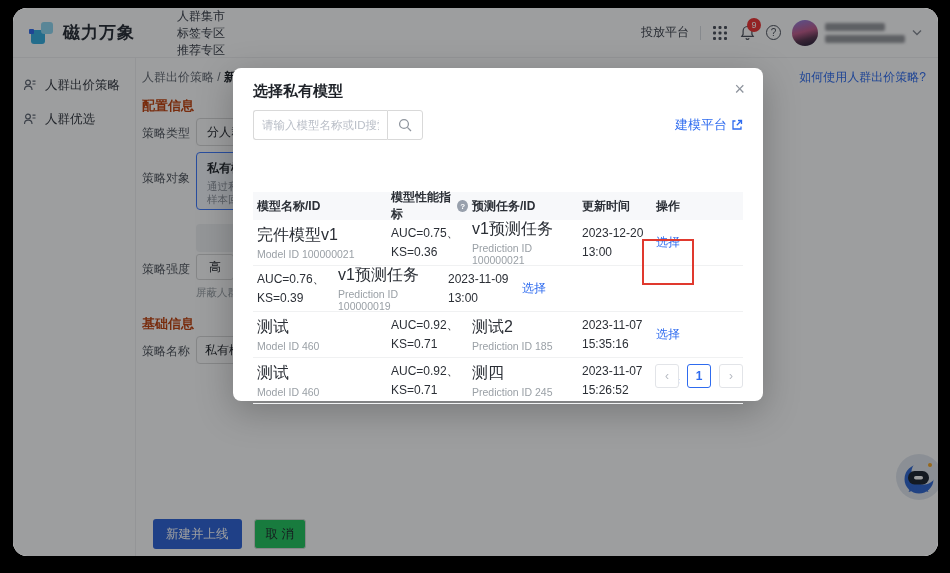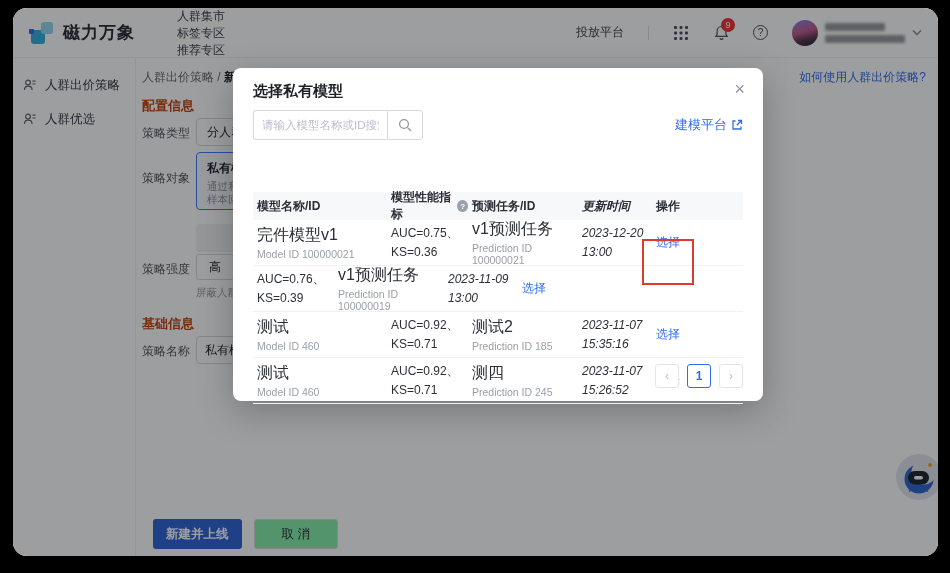--- a/index.html
+++ b/index.html
@@ -13,21 +13,21 @@
   .logo-mark { position:relative; width:26px; height:26px; }
   .logo-sq1 { position:absolute; left:2px; bottom:2px; width:14px; height:14px; background:#35aee0; border-radius:3px; }
   .logo-sq2 { position:absolute; right:2px; top:2px; width:12px; height:12px; background:#8fd8f2; border-radius:3px; }
   .logo-dot { position:absolute; left:0; top:9px; width:5px; height:5px; background:#2e6bef; border-radius:1px; }
   .logo-text { font-size:17px; font-weight:bold; color:#262b33; letter-spacing:1px; }
   .nav { display:flex; align-items:center; margin-left:24px; height:50px;flex-direction:column; }
   .nav-item { position:relative; height:50px; display:flex; align-items:center; padding:0 8px; margin:0 4px; font-size:12px; color:#3c414b; cursor:pointer; white-space:nowrap; }
   .nav-item.active { color:#2e6bef; font-weight:bold; }
   .nav-item.active::after { content:""; position:absolute; left:50%; transform:translateX(-50%); bottom:0; width:26px; height:3px; border-radius:2px; background:#2e6bef; }
   .nav-badge { display:inline-block; margin-left:3px; transform:translateY(-5px); min-width:13px; height:13px; line-height:13px; padding:0 1px; background:#e8541e; color:#fff; font-size:9px; font-weight:normal; text-align:center; border-radius:2px; }
-  .header-right { margin-left:auto; display:flex; align-items:center; gap:24px; }
+  .header-right { margin-left:auto; display:flex; align-items:center; gap:11px; }
   .platform-link { font-size:12px; color:#3c414b; white-space:nowrap; }
   .vdivider { width:1px; height:14px; background:#d9dce1; }
   .hicon { width:16px; height:16px; display:flex; align-items:center; justify-content:center; color:#4a4f59; }
   .bell-wrap { position:relative; }
   .bell-badge { position:absolute; top:-7px; left:8px; min-width:14px; height:14px; line-height:14px; background:#e33; color:#fff; border-radius:8px; font-size:9px; text-align:center; padding:0 2px; }
   .help-circle { width:15px; height:15px; border:1.3px solid #4a4f59; border-radius:50%; font-size:10px; color:#4a4f59; display:flex; align-items:center; justify-content:center; }
   .account { display:flex; align-items:center; gap:7px; cursor:pointer; }
   .avatar { width:26px; height:26px; border-radius:50%; background:linear-gradient(165deg,#8d7fe0 0%,#c05a8a 45%,#5a3550 70%,#1d1b33 100%); }
   .mask-name { display:flex; flex-direction:column; gap:4px; }
   .mask-line { height:8px; border-radius:2px; background:#97999d; filter:blur(1.5px); }
@@ -47,40 +47,40 @@
   .f-label { position:absolute; left:6px; font-size:12px; color:#51565e; }
   .type-box { position:absolute; left:60px; top:60px; width:140px; height:28px; border:1px solid #d9d9d9; border-radius:4px; font-size:12px; color:#1f2329; display:flex; align-items:center; padding-left:10px; background:#fff; }
   .model-card { position:absolute; left:60px; top:94px; width:150px; height:58px; border:1px solid #3f7bff; background:#f7faff; border-radius:4px; padding:7px 10px; }
   .model-card .t { font-size:12px; font-weight:bold; color:#1f2329; }
   .model-card .d { font-size:10.5px; color:#8f959e; margin-top:3px; line-height:1.25; }
   .add-model { position:absolute; left:60px; top:166px; width:150px; height:28px; background:#f1f2f4; border-radius:4px; font-size:12px; color:#3c414b; display:flex; align-items:center; justify-content:center; }
   .strength-box { position:absolute; left:60px; top:196px; width:38px; height:26px; border:1px solid #d9d9d9; border-radius:3px; font-size:12px; color:#1f2329; display:flex; align-items:center; justify-content:center; background:#fff; }
   .strength-hint { position:absolute; left:60px; top:228px; font-size:10.5px; color:#9aa0a6; white-space:nowrap; }
   .name-input { position:absolute; left:60px; top:278px; width:150px; height:28px; border:1px solid #d9d9d9; border-radius:4px; font-size:12px; color:#1f2329; padding:0 8px; font-family:inherit; background:#fff; }
   .footer-btns { position:absolute; left:17px; top:461px; display:flex; gap:12px; }
-  .btn-primary { height:30px; padding:0 13px; background:#2e63d8; color:#fff; border:none; border-radius:3px; font-size:12.5px; font-family:inherit; cursor:pointer;font-weight:bold; }
-  .btn-plain { height:30px; padding:0 27px; background:#86efac; color:#1f2329; border:1px solid #d9d9d9; border-radius:3px; font-size:12.5px; font-family:inherit; cursor:pointer; }
+  .btn-primary { height:30px; padding:0 13px; background:#2e63d8; color:#fff; border:none; border-radius:3px; font-size:12.5px; font-family:inherit; cursor:pointer; }
+  .btn-plain { height:30px; padding:0 11px; background:#22c55e; color:#1f2329; border:1px solid #d9d9d9; border-radius:3px; font-size:12.5px; font-family:inherit; cursor:pointer; }
 
   
   .robot-float { position:absolute; right:-6px; top:444px; width:50px; height:50px; z-index:10; cursor:pointer; }
 
   
   .overlay { position:absolute; inset:0; background:rgba(10,12,16,0.40); z-index:50; }
   .modal { position:absolute; left:220px; top:60px; width:530px; height:333px; background:#fff; border-radius:8px; z-index:100; box-shadow:0 10px 36px rgba(0,0,0,0.25); }
   .modal-title { position:absolute; left:20px; top:14px; font-size:15px; font-weight:bold; color:#1f2329; }
   .modal-close { position:absolute; right:14px; top:8px; font-size:18px; color:#8f959e; cursor:pointer; line-height:1; padding:4px; }
   .toolbar { position:absolute; left:20px; right:20px; top:42px; height:30px; display:flex; align-items:center; }
   .search-input { width:134px; height:30px; border:1px solid #d9d9d9; border-right:none; border-radius:3px 0 0 3px; padding:0 8px; font-size:11.5px; color:#1f2329; font-family:inherit; outline:none; }
   .search-input::placeholder { color:#b9bec7; }
   .search-btn { width:36px; height:30px; border:1px solid #d9d9d9; border-radius:0 3px 3px 0; background:#fff; display:flex; align-items:center; justify-content:center; cursor:pointer; }
   .modeling-link { margin-left:auto; display:flex; align-items:center; gap:4px; font-size:13px; color:#2e6bef; cursor:pointer; }
   .table { position:absolute; left:20px; right:20px; top:80px; }
   .thead { display:flex; align-items:center; height:28px; background:#f7f8fa; font-size:12px; color:#2b2f36; font-weight:bold;margin-top:44px; }
   .th, .td { padding-left:4px; }
-  .c1 { width:134px; } .c2 { width:81px; } .c3 { width:110px; } .c4 { width:68px;font-style:italic; } .c5 { width:44px; }
+  .c1 { width:134px; } .c2 { width:81px; } .c3 { width:110px; } .c4 { width:68px; } .c5 { width:44px; }
   .th.c5, .td.c5 { display:flex; justify-content:center; padding-left:0; }
   .th-flex { display:flex; align-items:center; gap:3px; }
   .info-dot { width:12px; height:12px; border-radius:50%; background:#98a0ac; color:#fff; font-size:8px; display:flex; align-items:center; justify-content:center; }
   .trow { display:flex; align-items:center; height:46px; border-bottom:1px solid #f0f1f2; }
   .cell-main { font-size:16px; color:#2b2f36; line-height:1.3; }
   .cell-sub { font-size:10.5px; color:#9aa0a6; margin-top:3px; }
   .cell-two { font-size:12px; color:#2b2f36; line-height:1.55; }
   .action-cell { position:relative; }
   .action-link { font-size:12px; color:#2e6bef; cursor:pointer; }
   .annotation-frame { position:absolute; left:-4px; right:-4px; top:5px; height:46px; border:2px solid #e0392e; pointer-events:none; }

